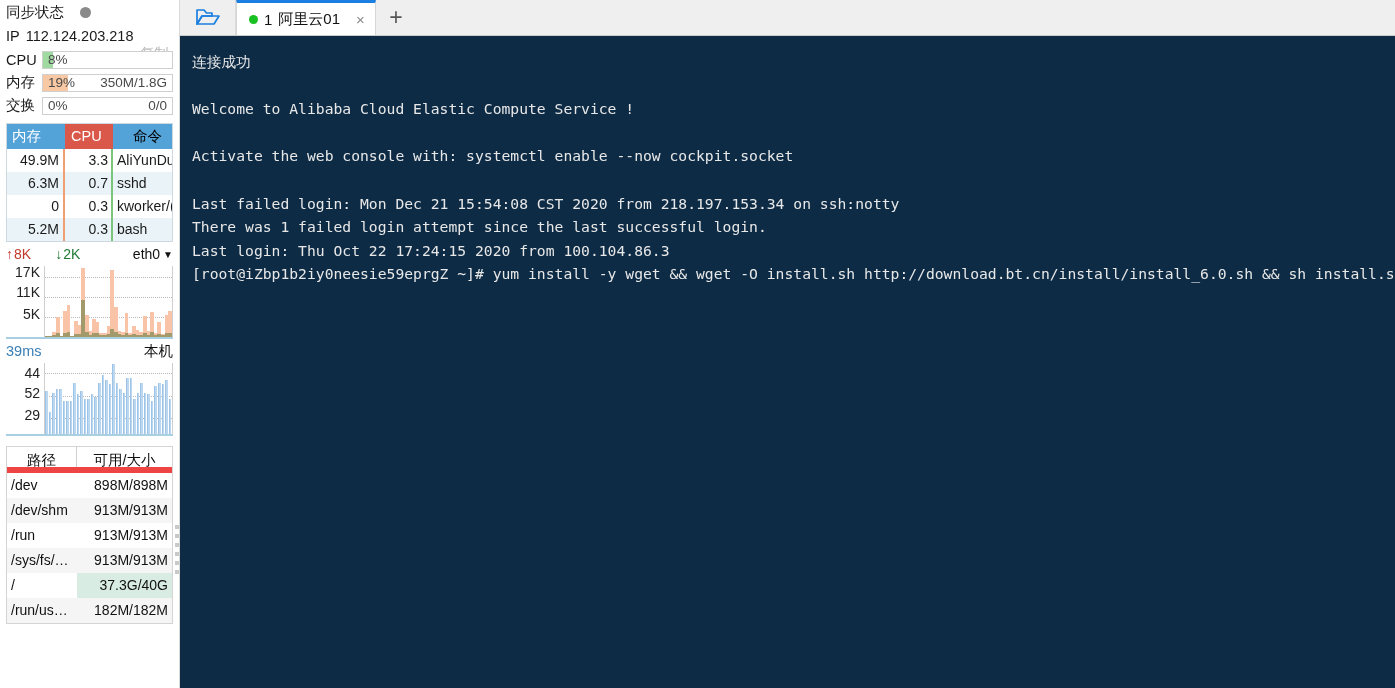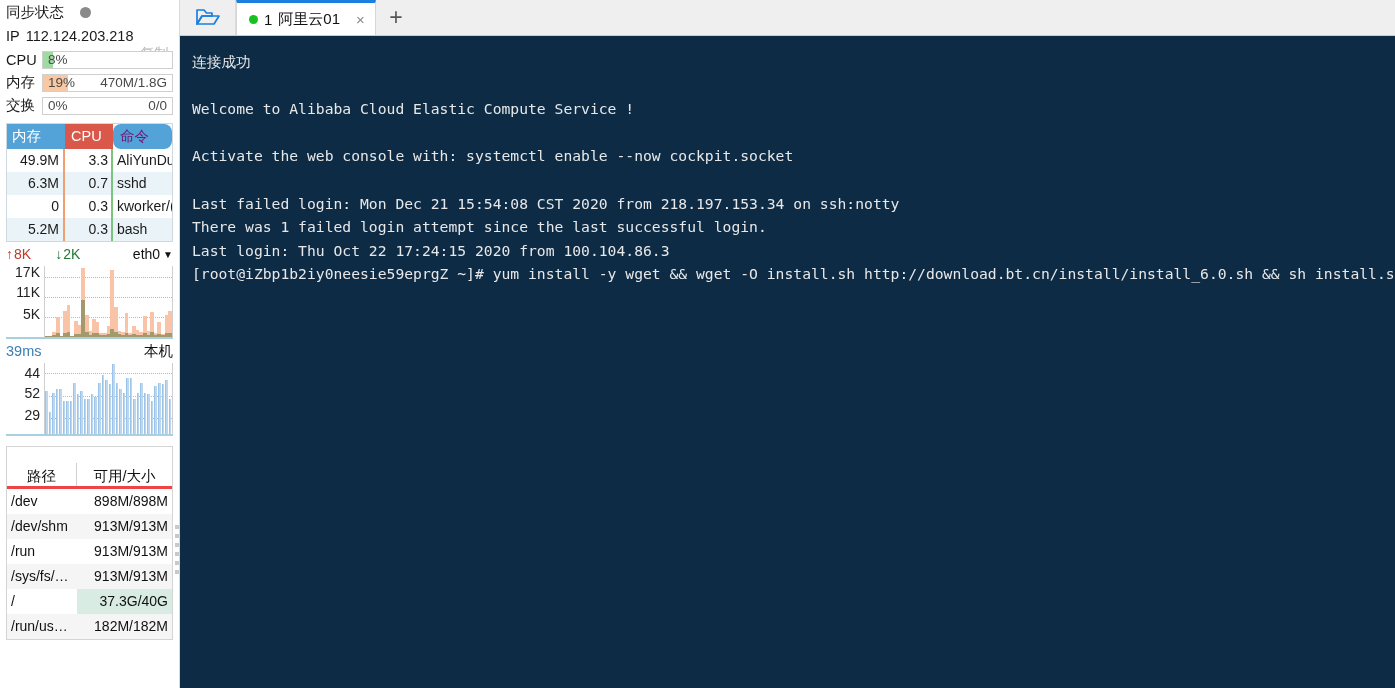--- a/index.html
+++ b/index.html
@@ -50,21 +50,21 @@
   .gauge-sub {
     position: absolute; right: 5px; top: 0; line-height: 16px;
     font-size: 13.5px; color: #4a4a4a;
   }
 
   
   #proc-wrap { margin: 6px 6px 0 6px; border: 1px solid #cfd8de; }
   .proc-head { display: flex; height: 25px; }
   .proc-head .c1 { width: 58px; background: #53a2d8; color: #fff; text-align: left; padding-left: 5px; }
   .proc-head .c2 { width: 48px; background: #d9584a; color: #fff; text-align: left; padding-left: 6px; }
-  .proc-head .c3 { flex: 1; background: #53a2d8; color: #701a75; padding-left: 7px; border-radius: 8px; }
+  .proc-head .c3 { flex: 1; background: #53a2d8; color: #000000; padding-left: 20px; }
   .proc-head div { font-size: 14.5px; line-height: 25px; }
   .proc-row { display: flex; height: 23px; background: #ffffff; }
   .proc-row.alt { background: #eaf4f8; }
   .proc-row .c1 {
     width: 58px; text-align: right; padding-right: 4px; font-size: 14px;
     line-height: 23px; color: #1a1a1a;
     border-right: 2px solid #f0a070;
   }
   .proc-row .c2 {
     width: 48px; text-align: right; padding-right: 3px; font-size: 14px;
@@ -106,21 +106,21 @@
   .bar-a { position: absolute; bottom: 0; left: 0; right: 0; background: #f8c3a6; }
   .bar-b { position: absolute; bottom: 0; left: 0; right: 0; background: #a39a6c; }
   .bar-lat { position: absolute; bottom: 0; left: 0; right: 1px; background: #bcd8f0; border-left:1px solid #9dc4e6;}
 
   .lat-hdr { display: flex; align-items: center; height: 24px; font-size: 14px; }
   .lat-ms { color: #3a7fb5; font-size: 14.5px; }
   .lat-host { margin-left: auto; color: #111; font-size: 14.5px; }
 
   
   #disk-wrap { margin: 10px 6px 0 6px; border: 1px solid #d4d4d4; position: relative;}
-  .disk-head { display: flex; height: 26px; border-bottom: 3px solid #ef4444; margin-top: 16px; }
+  .disk-head { display: flex; height: 26px; border-bottom: 6px solid #ef4444; }
   .disk-head .d1 { width: 70px; text-align: center; font-size: 14.5px; line-height: 26px; color: #111; border-right: 1px solid #d0d0d0;}
   .disk-head .d2 { flex: 1; text-align: center; font-size: 14.5px; line-height: 26px; color: #111; }
   .disk-row { display: flex; height: 25px; background: #fff; }
   .disk-row.alt { background: #f5f5f5; }
   .disk-row .d1 { width: 70px; padding-left: 4px; font-size: 14px; line-height: 25px; color: #111; overflow:hidden; white-space:nowrap;}
   .disk-row .d2 { flex: 1; text-align: right; padding-right: 4px; font-size: 14px; line-height: 25px; color: #111; }
   .disk-row .d2.hl { background: #d8ece4; }
   #disk-scroll {
     position: absolute; right: -8px; top: 78px; width: 5px; height: 58px;
   }
@@ -186,21 +186,21 @@
         <span class="gauge-pct">8%</span>
         <span class="gauge-sub"></span>
       </div>
     </div>
 
     <div class="gauge-row">
       <span class="gauge-name">内存</span>
       <div class="gauge">
         <div class="gauge-fill" id="mem-fill" style="width: 19%; background: rgb(247, 200, 163);"></div>
         <span class="gauge-pct">19%</span>
-        <span class="gauge-sub">470M/1.8G</span>
+        <span class="gauge-sub">350M/1.8G</span>
       </div>
     </div>
 
     <div class="gauge-row">
       <span class="gauge-name">交换</span>
       <div class="gauge">
         <div class="gauge-fill" id="swap-fill" style="width: 0%; background: rgb(247, 200, 163);"></div>
         <span class="gauge-pct">0%</span>
         <span class="gauge-sub">0/0</span>
       </div>

